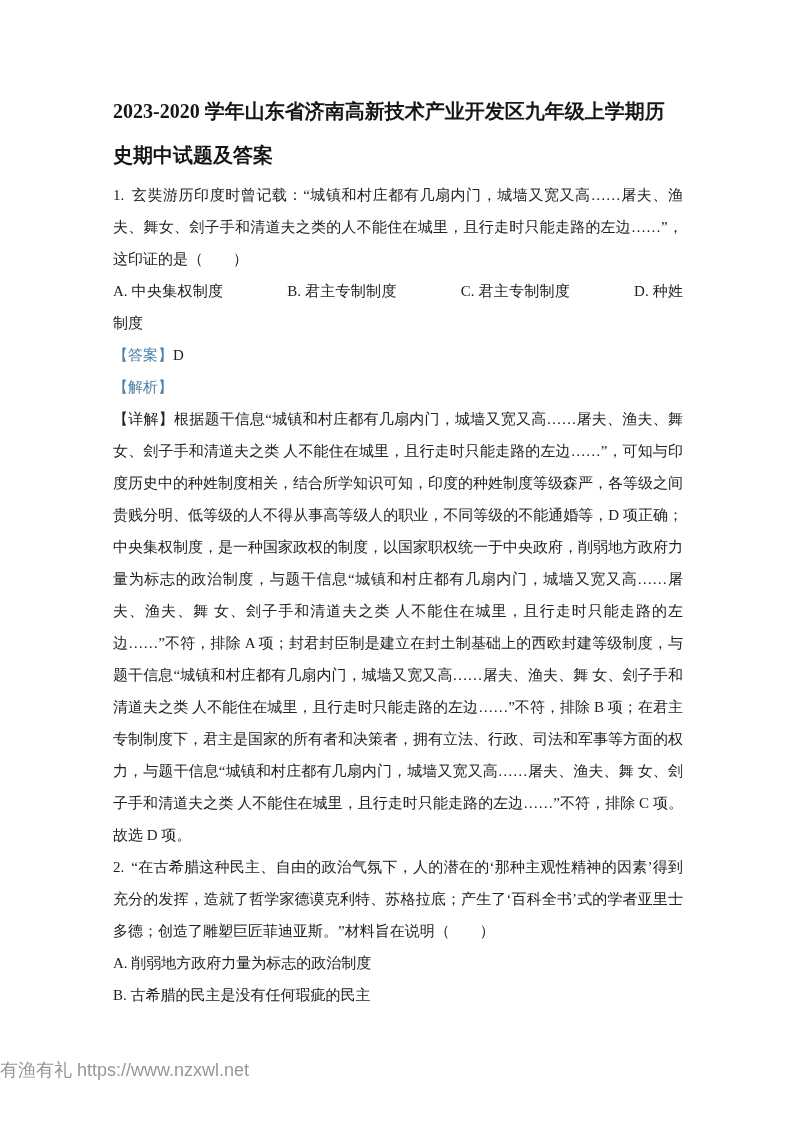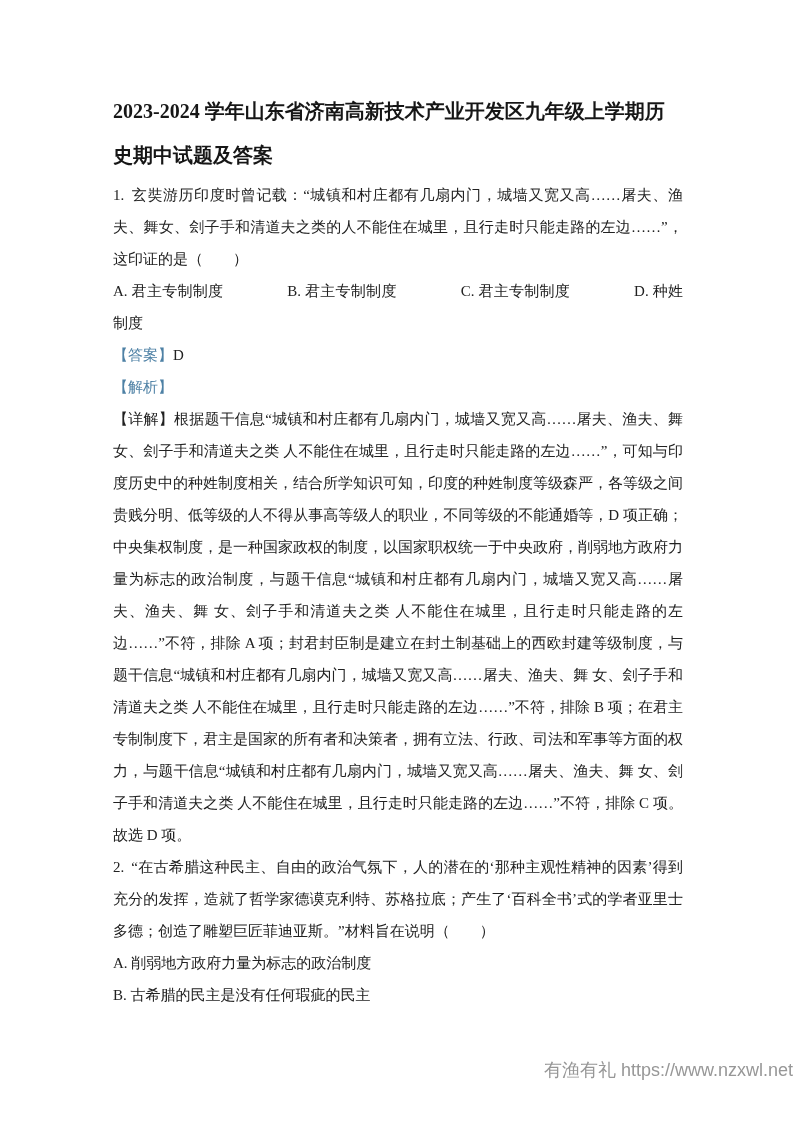--- a/index.html
+++ b/index.html
@@ -48,42 +48,42 @@
   }
   .label-blue {
     color: #4E81A5;
     margin-top: 34px;
   }
   .footer-watermark {
     position: absolute;
     top: 1058px;
     left: 0;
     width: 100%;
-    text-align: right;
+    text-align: left;
     font-family: "Liberation Sans", "DejaVu Sans", sans-serif;
     font-size: 18px;
     color: #979797;
   }
 </style>
 </head>
 <body>
 
 <div class="page">
   <div class="content">
 
-    <h1 class="doc-title">2023-2024 学年山东省济南高新技术产业开发区九年级上学期历史期中试题及答案</h1>
+    <h1 class="doc-title">2023-2020 学年山东省济南高新技术产业开发区九年级上学期历史期中试题及答案</h1>
 
 
     <section>
       <p class="body-text">
         <span class="q-number">1.</span><span>玄奘游历印度时曾记载：“城镇和村庄都有几扇内门，城墙又宽又高……屠夫、渔夫、舞女、刽子手和清道夫之类的人不能住在城里，且行走时只能走路的左边……”，这印证的是（　　）</span>
       </p>
 
       <p class="body-text options-inline">
-        <span class="opt">A. 君主专制制度</span><span class="opt">B. 君主专制制度</span><span class="opt">C. 君主专制制度</span><span class="opt">D. 种姓制度</span>
+        <span class="opt">A. 中央集权制度</span><span class="opt">B. 君主专制制度</span><span class="opt">C. 君主专制制度</span><span class="opt">D. 种姓制度</span>
       </p>
 
       <p class="body-text">
         <span class="label-blue">【答案】</span><span>D</span>
       </p>
 
       <p class="body-text">
         <span class="label-blue">【解析】</span>
       </p>
 

